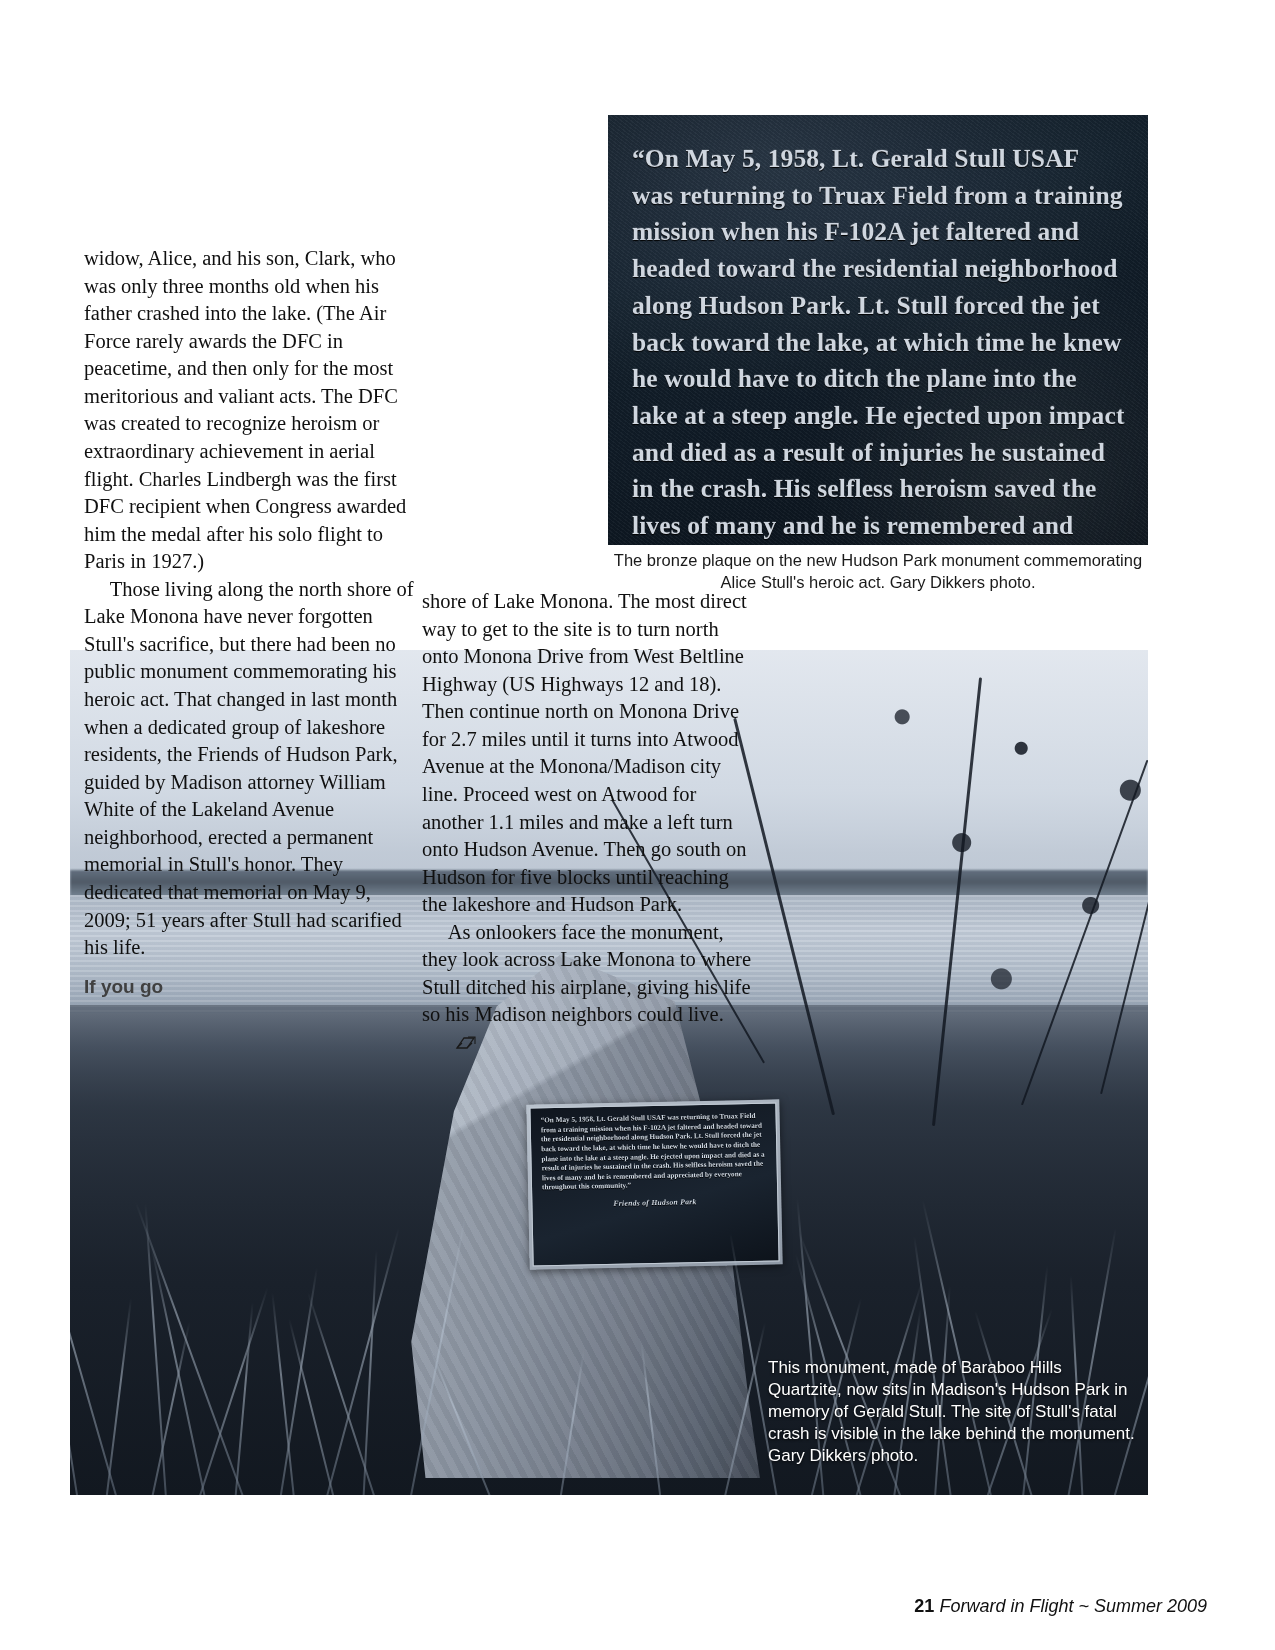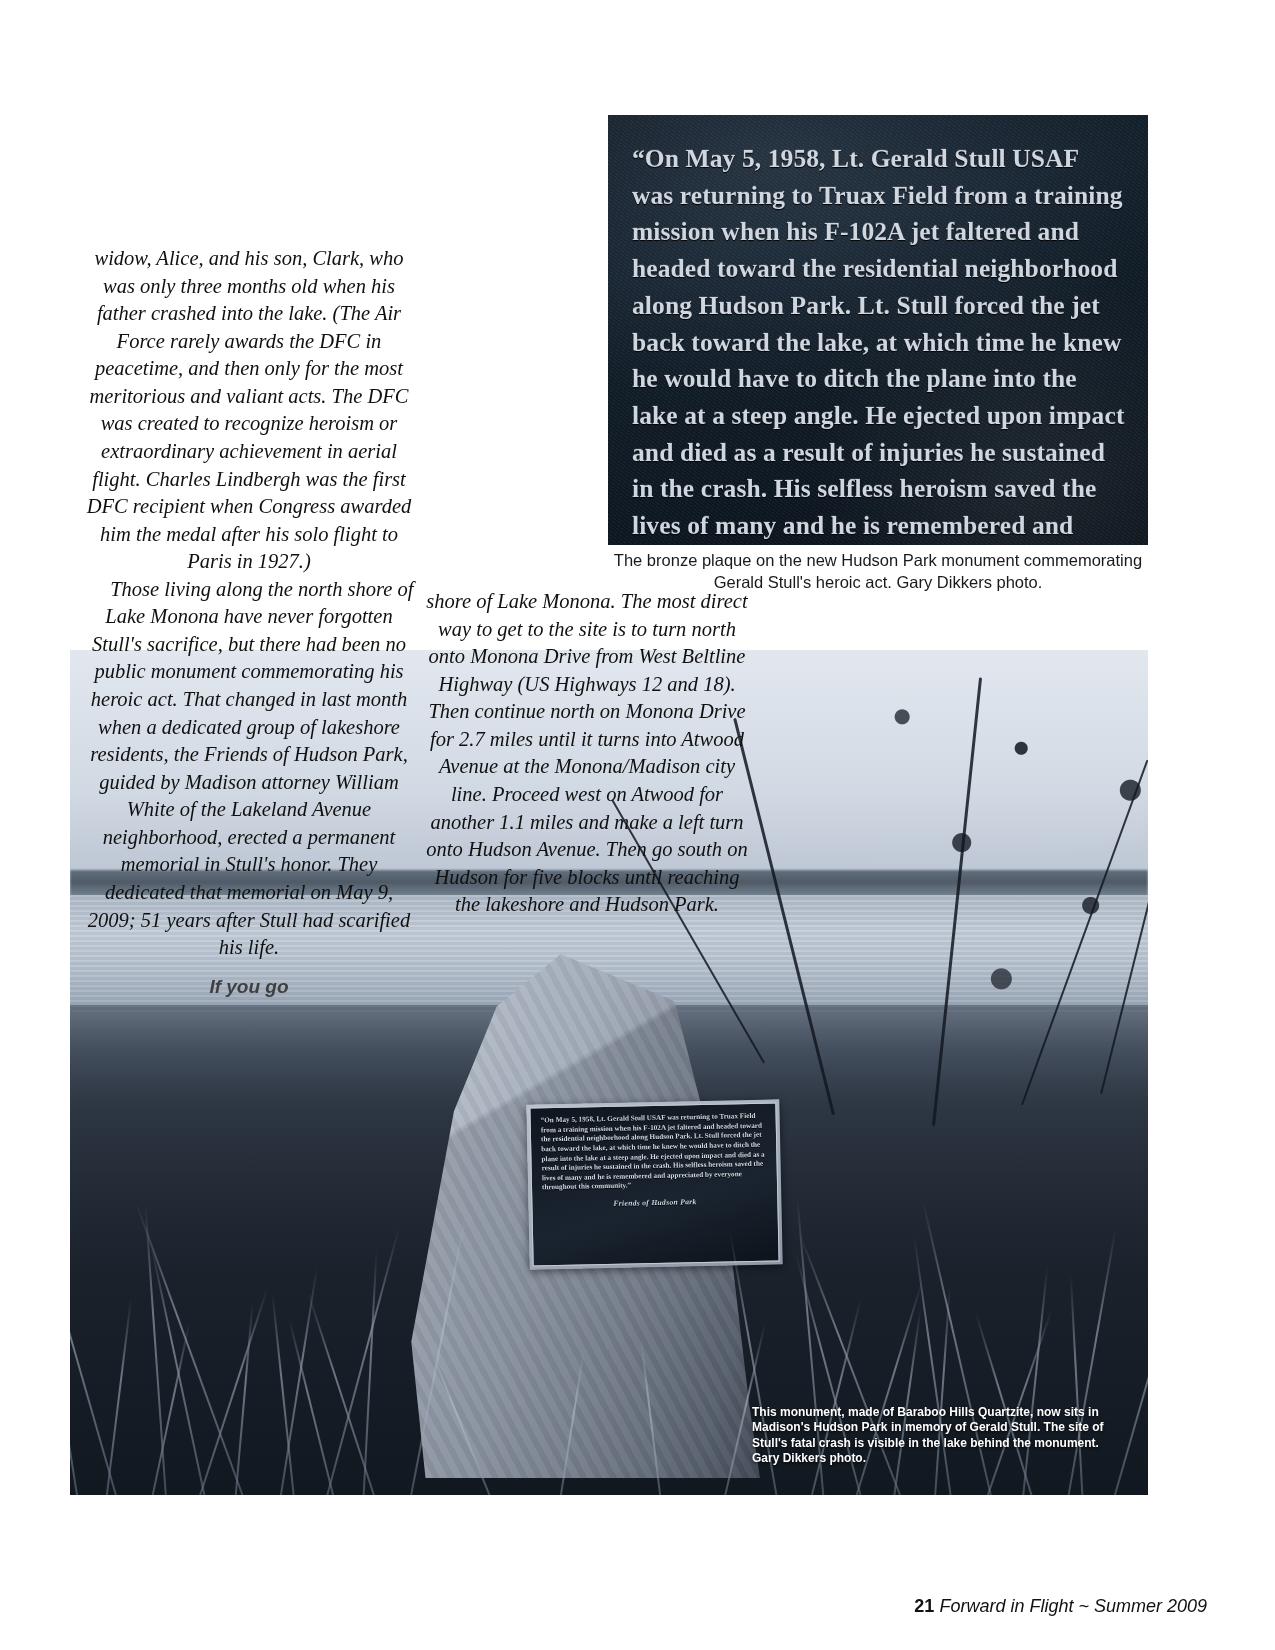--- a/index.html
+++ b/index.html
@@ -110,23 +110,23 @@
     color:#cfd7e0;font-family:"Liberation Serif",serif;
     font-size:7.2px;line-height:1.34;font-weight:700;
     text-shadow:0 1px 0 rgba(0,0,0,.9);
   }
   .mini-plaque-sig{
     text-align:center;font-style:italic;margin-top:7px;font-size:7.6px;letter-spacing:.3px;
   }
 
   
   .photo-caption{
-    position:absolute;right:28px;bottom:28px;width:368px;
-    font-family:"Liberation Sans",sans-serif;font-weight:700;
-    font-size:12px;line-height:1.30;color:#ffffff;
+    position:absolute;right:12px;bottom:28px;width:368px;
+    font-family:"Liberation Sans",sans-serif;font-weight:400;
+    font-size:17px;line-height:1.30;color:#ffffff;
     text-shadow:0 1px 3px rgba(0,0,0,.85);
   }
 
   
   .plaque{
     position:absolute;left:608px;top:115px;width:540px;height:430px;
     background:
       radial-gradient(ellipse 120% 90% at 30% 10%, rgba(120,140,165,.22), rgba(0,0,0,0) 62%),
       linear-gradient(165deg,#0e1923 0%,#13202c 30%,#101b26 58%,#0a121a 100%);
     box-sizing:border-box;padding:26px 22px 14px 24px;overflow:hidden;
@@ -146,22 +146,21 @@
   .plaque-caption{
     position:absolute;left:608px;top:550px;width:540px;
     text-align:center;font-family:"Liberation Sans",sans-serif;
     font-size:16.5px;line-height:1.33;color:#1a1a1a;
   }
 
   
   .col{
     position:absolute;font-family:"Liberation Serif",serif;
     font-size:20.5px;line-height:1.345;color:#101010;
-    text-align:center;
-    font-style:italic;
+    text-align:left;
   }
   .col p{margin:0;}
   .col p.ind{text-indent:1.25em;}
   .col-left{left:84px;top:245px;width:330px;}
   .col-right{left:422px;top:588px;width:330px;}
   .subhead{
     font-family:"Liberation Sans",sans-serif;font-weight:700;
     font-size:19px;line-height:1.2;margin:14px 0 1px 0;color:#404040;
   }
   .endmark{
@@ -245,30 +244,35 @@
         <i style="left:60%;height:40%;transform:rotate(13deg)"></i>
     </div>
 
     <div class="photo-caption">This monument, made of Baraboo Hills Quartzite, now sits in Madison's Hudson Park in memory of Gerald Stull. The site of Stull's fatal crash is visible in the lake behind the monument. Gary Dikkers photo.</div>
   </div>
 
   <div class="plaque">
     <div class="plaque-text">“On May 5, 1958, Lt. Gerald Stull USAF was returning to Truax Field from a training mission when his F-102A jet faltered and headed toward the residential neighborhood along Hudson Park. Lt. Stull forced the jet back toward the lake, at which time he knew he would have to ditch the plane into the lake at a steep angle. He ejected upon impact and died as a result of injuries he sustained in the crash. His selfless heroism saved the lives of many and he is remembered and appreciated by everyone throughout this community.”</div>
 
   </div>
-  <div class="plaque-caption">The bronze plaque on the new Hudson Park monument commemorating Gerald Stull's heroic act. Gary Dikkers photo.</div>
+  <div class="plaque-caption">The bronze plaque on the new Hudson Park monument commemorating Alice Stull's heroic act. Gary Dikkers photo.</div>
 
   <div class="col col-left">
     <p>widow, Alice, and his son, Clark, who was only three months old when his father crashed into the lake. (The Air Force rarely awards the DFC in peacetime, and then only for the most meritorious and valiant acts. The DFC was created to recognize heroism or extraordinary achievement in aerial flight. Charles Lindbergh was the first DFC recipient when Congress awarded him the medal after his solo flight to Paris in 1927.)</p>
     <p class="ind">Those living along the north shore of Lake Monona have never forgotten Stull's sacrifice, but there had been no public monument commemorating his heroic act. That changed in last month when a dedicated group of lakeshore residents, the Friends of Hudson Park, guided by Madison attorney William White of the Lakeland Avenue neighborhood, erected a permanent memorial in Stull's honor. They dedicated that memorial on May 9, 2009; 51 years after Stull had scarified his life.</p>
     <div class="subhead">If you go</div>
   </div>
 
   <div class="col col-right">
     <p>shore of Lake Monona. The most direct way to get to the site is to turn north onto Monona Drive from West Beltline Highway (US Highways 12 and 18). Then continue north on Monona Drive for 2.7 miles until it turns into Atwood Avenue at the Monona/Madison city line. Proceed west on Atwood for another 1.1 miles and make a left turn onto Hudson Avenue. Then go south on Hudson for five blocks until reaching the lakeshore and Hudson Park.</p>
+    <p class="ind"><span>As onlookers face the monument, they look across Lake Monona to where Stull ditched his airplane, giving his life so his Madison neighbors could live.</span><span class="endmark"><svg viewBox="0 0 22 16" width="22" height="16" aria-hidden="true">
+            <path d="M2 13 L12 13 L19 3 L9 3 Z" fill="none" stroke="#1a1a1a" stroke-width="1.3"></path>
+            <path d="M2 13 L7 8 M12 13 L17 8" fill="none" stroke="#1a1a1a" stroke-width="1.1"></path>
+            <path d="M13 2 L20 2 L20 9" fill="none" stroke="#1a1a1a" stroke-width="1.1"></path>
+          </svg></span></p>
   </div>
 
   <div class="footer">
     <span class="pg">21</span>
     <span class="ttl">Forward in Flight ~ Summer 2009</span>
   </div>
 
 </div>
 
 </body></html>

